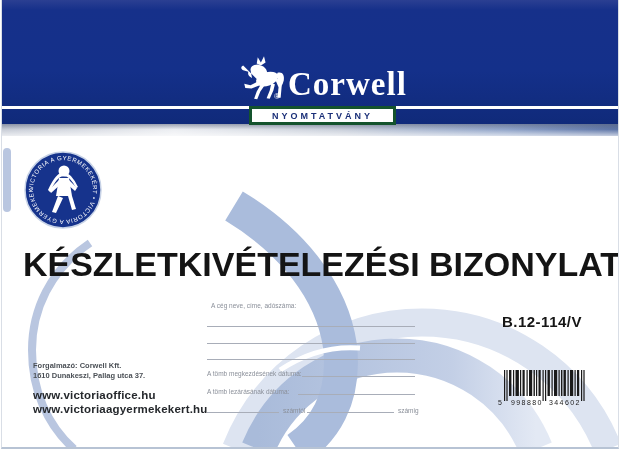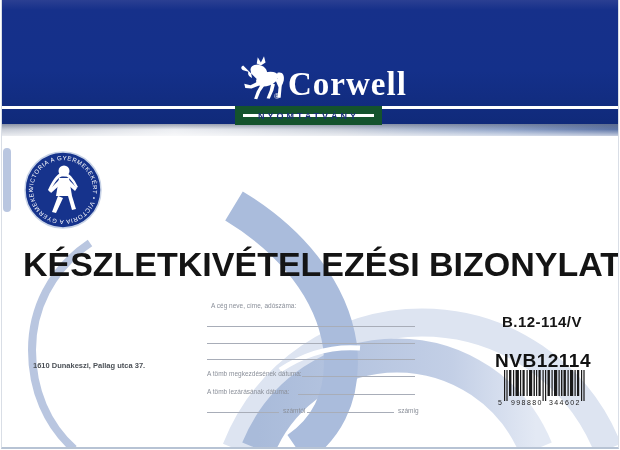--- a/index.html
+++ b/index.html
@@ -29,22 +29,22 @@
   }
   .brand-wrap{position:absolute; left:0; top:0; width:100%; height:110px;}
   .horse{position:absolute; left:236px; top:50px; width:52px; height:56px;}
   .brand{
     position:absolute; left:286px; top:66px;
     font-family:"Liberation Serif", serif; font-weight:bold;
     font-size:33px; color:#ffffff; letter-spacing:1px;
   }
   .regmark{position:absolute; left:272px; top:92px; font-size:8px; color:#ffffff;}
   .subtitle-box{
-    position:absolute; left:233px; top:106px; width:147px; height:19px;
-    background:#ffffff; border:8px solid #14532d;
+    position:absolute; left:247px; top:106px; width:147px; height:19px;
+    background:#ffffff; border:3px solid #14532d;
     display:flex; align-items:center; justify-content:center;
   }
   .subtitle-box span{
     font-size:9px; font-weight:bold; color:#1a2f78; letter-spacing:3px;
   }
 
   
   .swooshes{position:absolute; left:0; top:136px; width:618px; height:313px; z-index:1;}
 
   
@@ -166,21 +166,20 @@
     <span class="flabel" style="left:205px; top:388px;">A tömb lezárásának dátuma:</span>
     <span class="fline" style="left:296px; top:394px; width:117px;"></span>
 
     <span class="fline" style="left:205px; top:412px; width:72px;"></span>
     <span class="flabel" style="left:281px; top:407px;">számtól</span>
     <span class="fline" style="left:305px; top:412px; width:87px;"></span>
     <span class="flabel" style="left:396px; top:407px;">számig</span>
   </div>
 
   <div class="product-code">B.12-114/V</div>
-  <div class="sku">NVB12114</div>
 
   <svg class="barcode" viewBox="0 0 92 38">
     <g fill="#1a1a1a">
 
       <rect x="6" y="0" width="1.2" height="31"></rect>
         <rect x="8.4" y="0" width="1.2" height="31"></rect>
 
       <rect x="11" y="0" width="2.4" height="26"></rect>
         <rect x="15" y="0" width="1.2" height="26"></rect>
       <rect x="17.5" y="0" width="3.4" height="26"></rect>
@@ -210,16 +209,21 @@
         <rect x="85.4" y="0" width="1.2" height="31"></rect>
     </g>
     <g font-family="Liberation Sans, sans-serif" font-size="7" fill="#1a1a1a">
       <text x="0" y="35">5</text>
       <text x="13" y="35" letter-spacing="1.4">998880</text>
       <text x="51" y="35" letter-spacing="1.4">344602</text>
     </g>
   </svg>
 
   <div class="distributor">
+    <div class="dist-line">Forgalmazó: Corwell Kft.</div>
     <div class="dist-line">1610 Dunakeszi, Pallag utca 37.</div>
+    <div class="web-lines">
+      <div class="web-line">www.victoriaoffice.hu</div>
+      <div class="web-line">www.victoriaagyermekekert.hu</div>
+    </div>
   </div>
 
 </div>
 
 </body></html>

